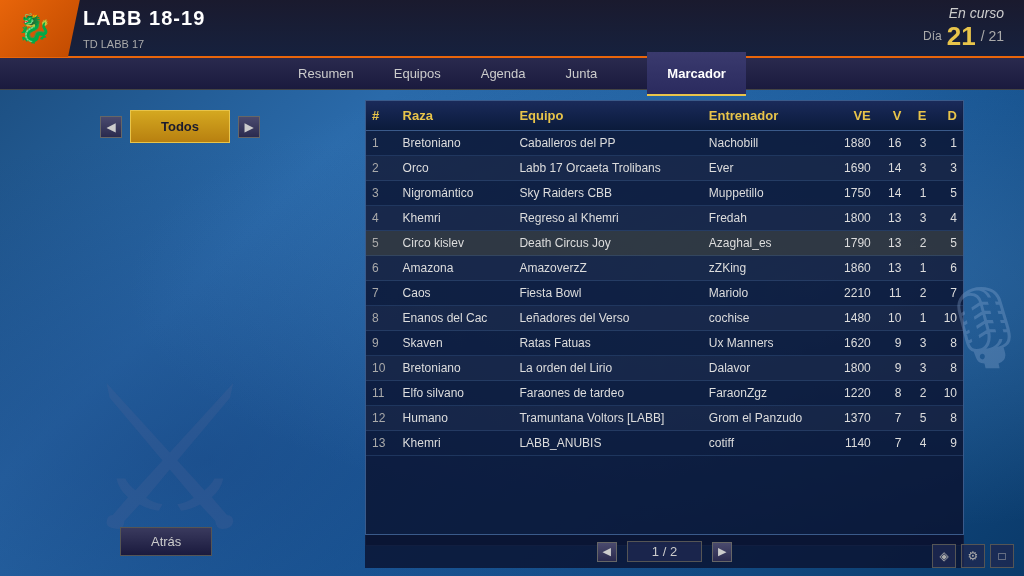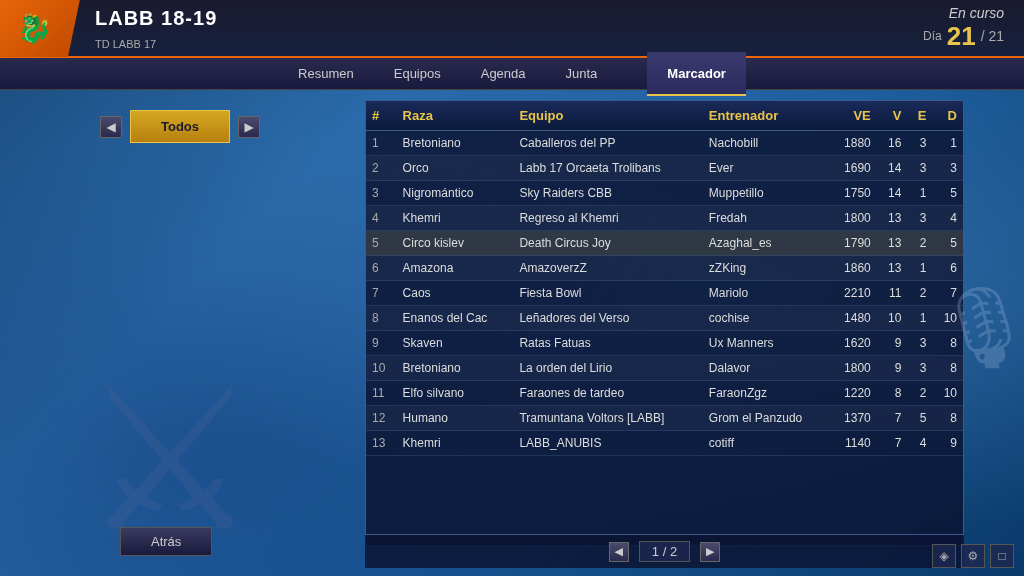--- a/index.html
+++ b/index.html
@@ -45,21 +45,21 @@
       clip-path: polygon(0 0, 100% 0, 85% 100%, 0 100%);
       padding-right: 10px;
     }
 
     .logo-dragon {
       font-size: 28px;
       color: #1a1a2e;
     }
 
     .league-info {
-      margin-left: 15px;
+      margin-left: 3px;
       display: flex;
       flex-direction: column;
       gap: 8px;
     }
 
     .league-title {
       font-size: 20px;
       font-weight: bold;
       color: #ffffff;
       text-transform: uppercase;
@@ -279,21 +279,21 @@
       justify-content: center;
       color: #cccccc;
       font-size: 11px;
       cursor: pointer;
     }
 
     .page-indicator {
       font-size: 13px;
       color: #cccccc;
       background: rgba(30,40,80,0.8);
-      padding: 2px 12px;
+      padding: 2px 24px;
       border: 1px solid #555;
     }
 
     
     .back-btn {
       position: absolute;
       bottom: 20px;
       left: 120px;
       padding: 6px 30px;
       background: linear-gradient(180deg, #3a3a5e, #1a1a3e);

